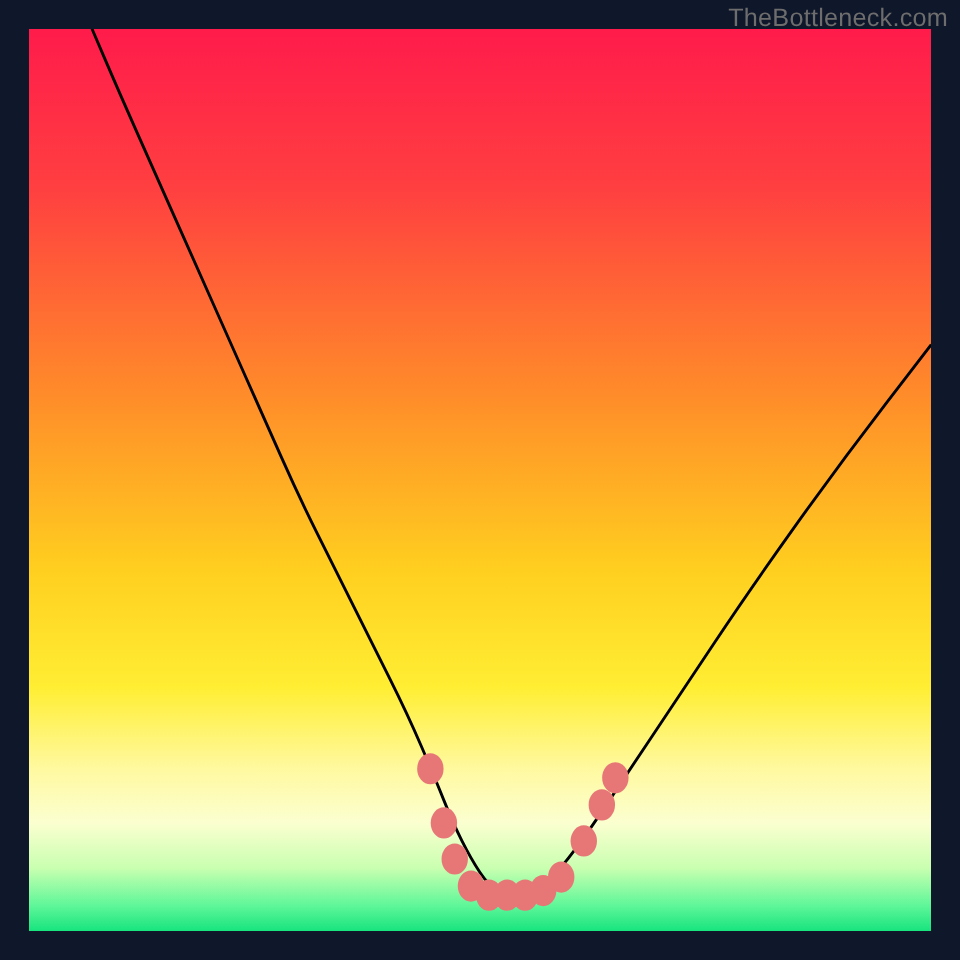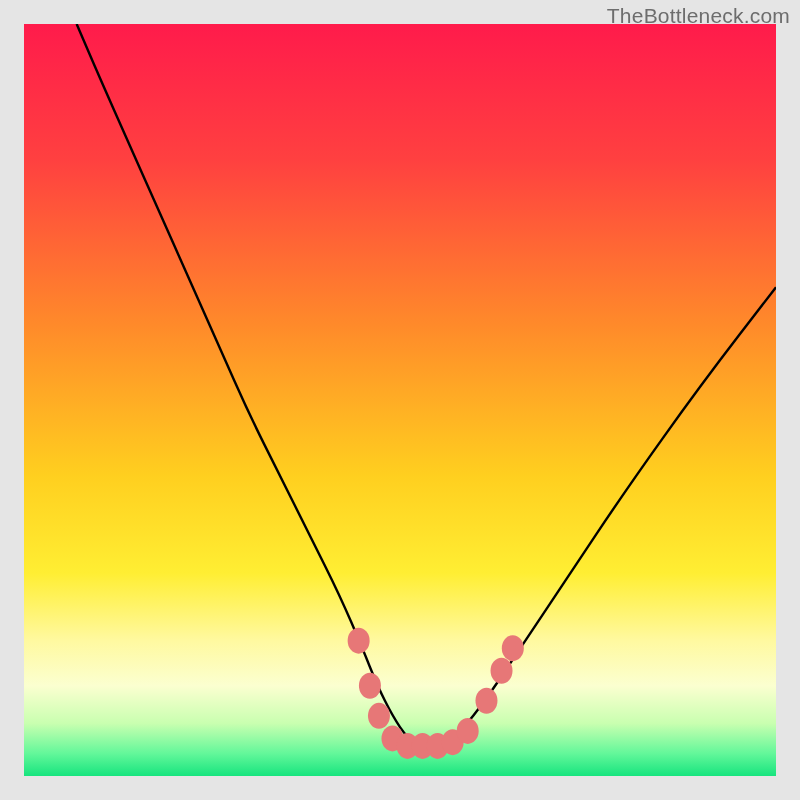--- a/index.html
+++ b/index.html
@@ -8,21 +8,21 @@
     width: 800px;
     height: 800px;
     background: #000;
     overflow: hidden;
     font-family: Arial, Helvetica, sans-serif;
   }
   .frame {
     position: absolute;
     top: 0; left: 0;
     width: 800px; height: 800px;
-    background: #e5e5e5;
+    background: #0f172a;
   }
   .plot {
     position: absolute;
     top: 24px;
     left: 24px;
     width: 752px;
     height: 752px;
     overflow: hidden;
   }
   .watermark {

